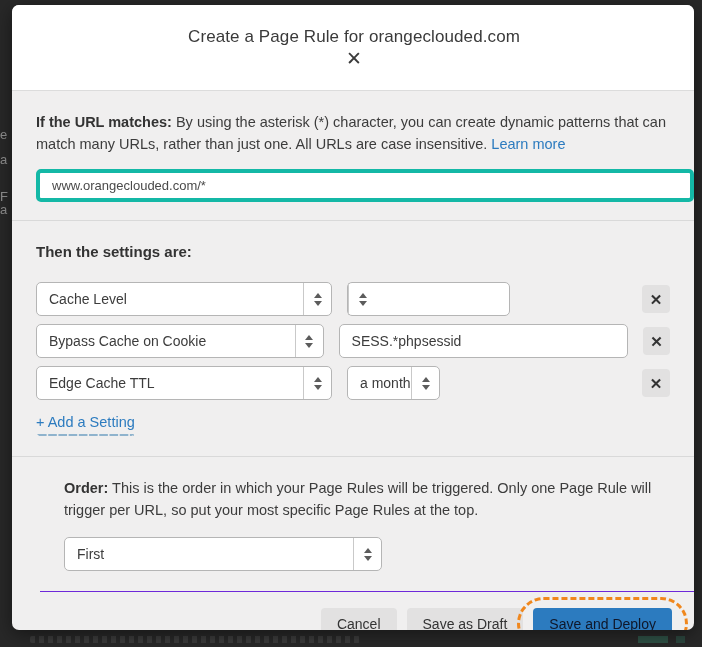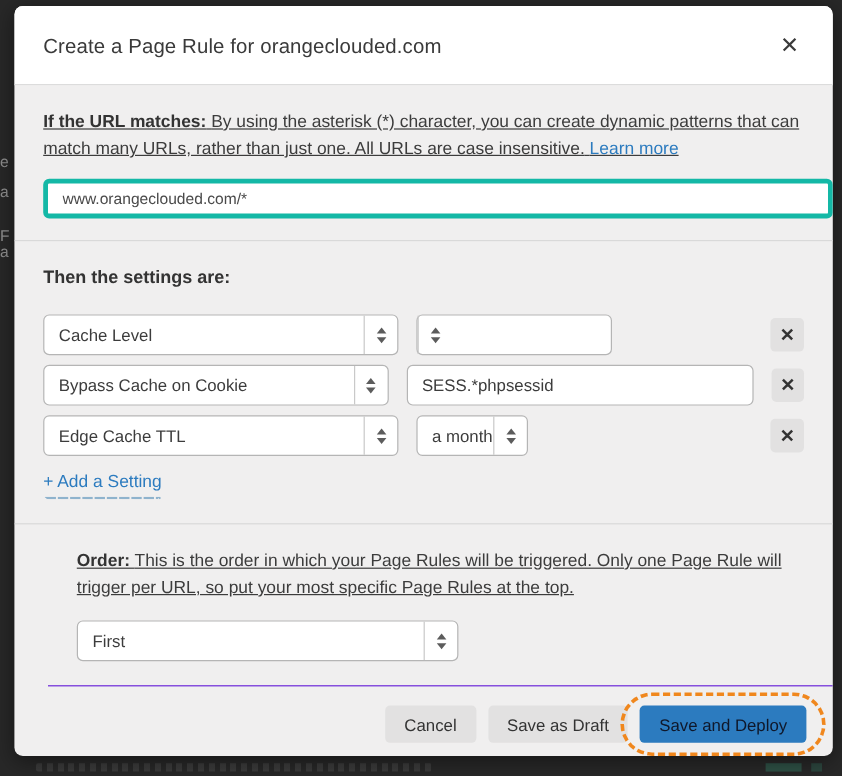--- a/index.html
+++ b/index.html
@@ -16,28 +16,28 @@
     opacity:.55; border-radius:2px; }
   .teal-bit1 { position:absolute; left:638px; top:636px; width:30px; height:7px; background:#2f5a4c; opacity:.8; }
   .teal-bit2 { position:absolute; left:676px; top:636px; width:9px; height:7px; background:#2f5a4c; opacity:.6; }
 
   .modal { position:absolute; top:5px; left:12px; width:682px; height:625px;
     background:#f0efef; border-radius:7px; overflow:hidden;
     box-shadow:0 4px 18px rgba(0,0,0,.45); display:flex; flex-direction:column; }
 
   .modal-header { background:#ffffff; padding:22px 22px 20px 24px;
     display:flex; align-items:center; justify-content:space-between;
-    border-bottom:1px solid #dcdcdc; }
+    border-bottom:1px solid #dcdcdc;flex-direction:column; }
   .modal-title { font-size:17px; font-weight:400; color:#3a3a3a; letter-spacing:.1px; }
   .close-btn { background:none; border:none; font-size:19px; color:#3a3a3a;
     cursor:pointer; line-height:1; padding:2px 6px; }
 
   .section { padding:20px 12px 18px 12px; border-bottom:1px solid #d9d9d9; }
   .section:last-of-type { border-bottom:none; }
-  .section p { font-size:14.5px; line-height:22px; color:#3c3c3c; padding:0 12px;text-decoration:underline; }
+  .section p { font-size:14.5px; line-height:22px; color:#3c3c3c; padding:0 12px; }
   .section p b { font-weight:700; color:#333; }
   .link { color:#2c7bbf; text-decoration:none; cursor:pointer; }
 
   .text-input { display:block; width:658px; margin:14px 12px 0 12px; height:33px;
     background:#fff; border:4px solid #14b8a6; border-radius:5px;
     padding:0 12px; font-family:"Liberation Sans",sans-serif;
     font-size:13px; color:#4a4a4a; outline:none; }
 
   .section-heading { font-size:15px; font-weight:700; color:#333; padding:2px 12px 0 12px; }
 

